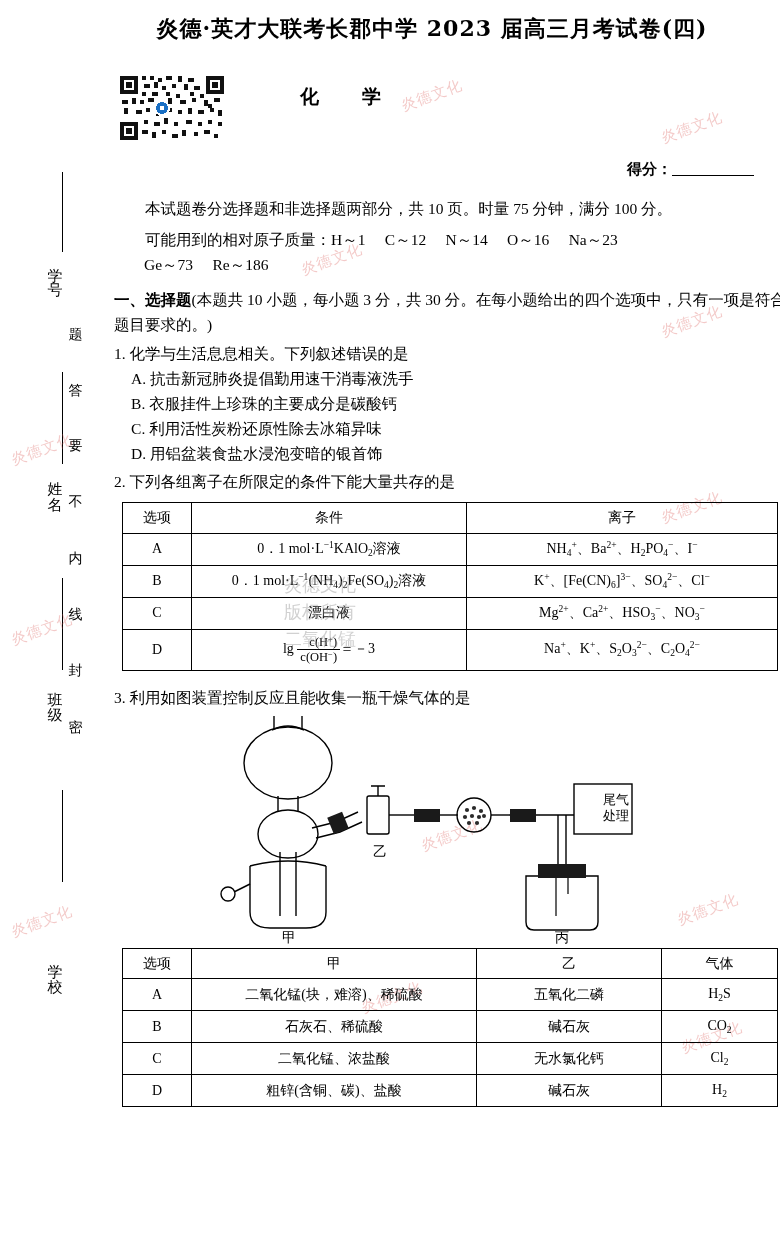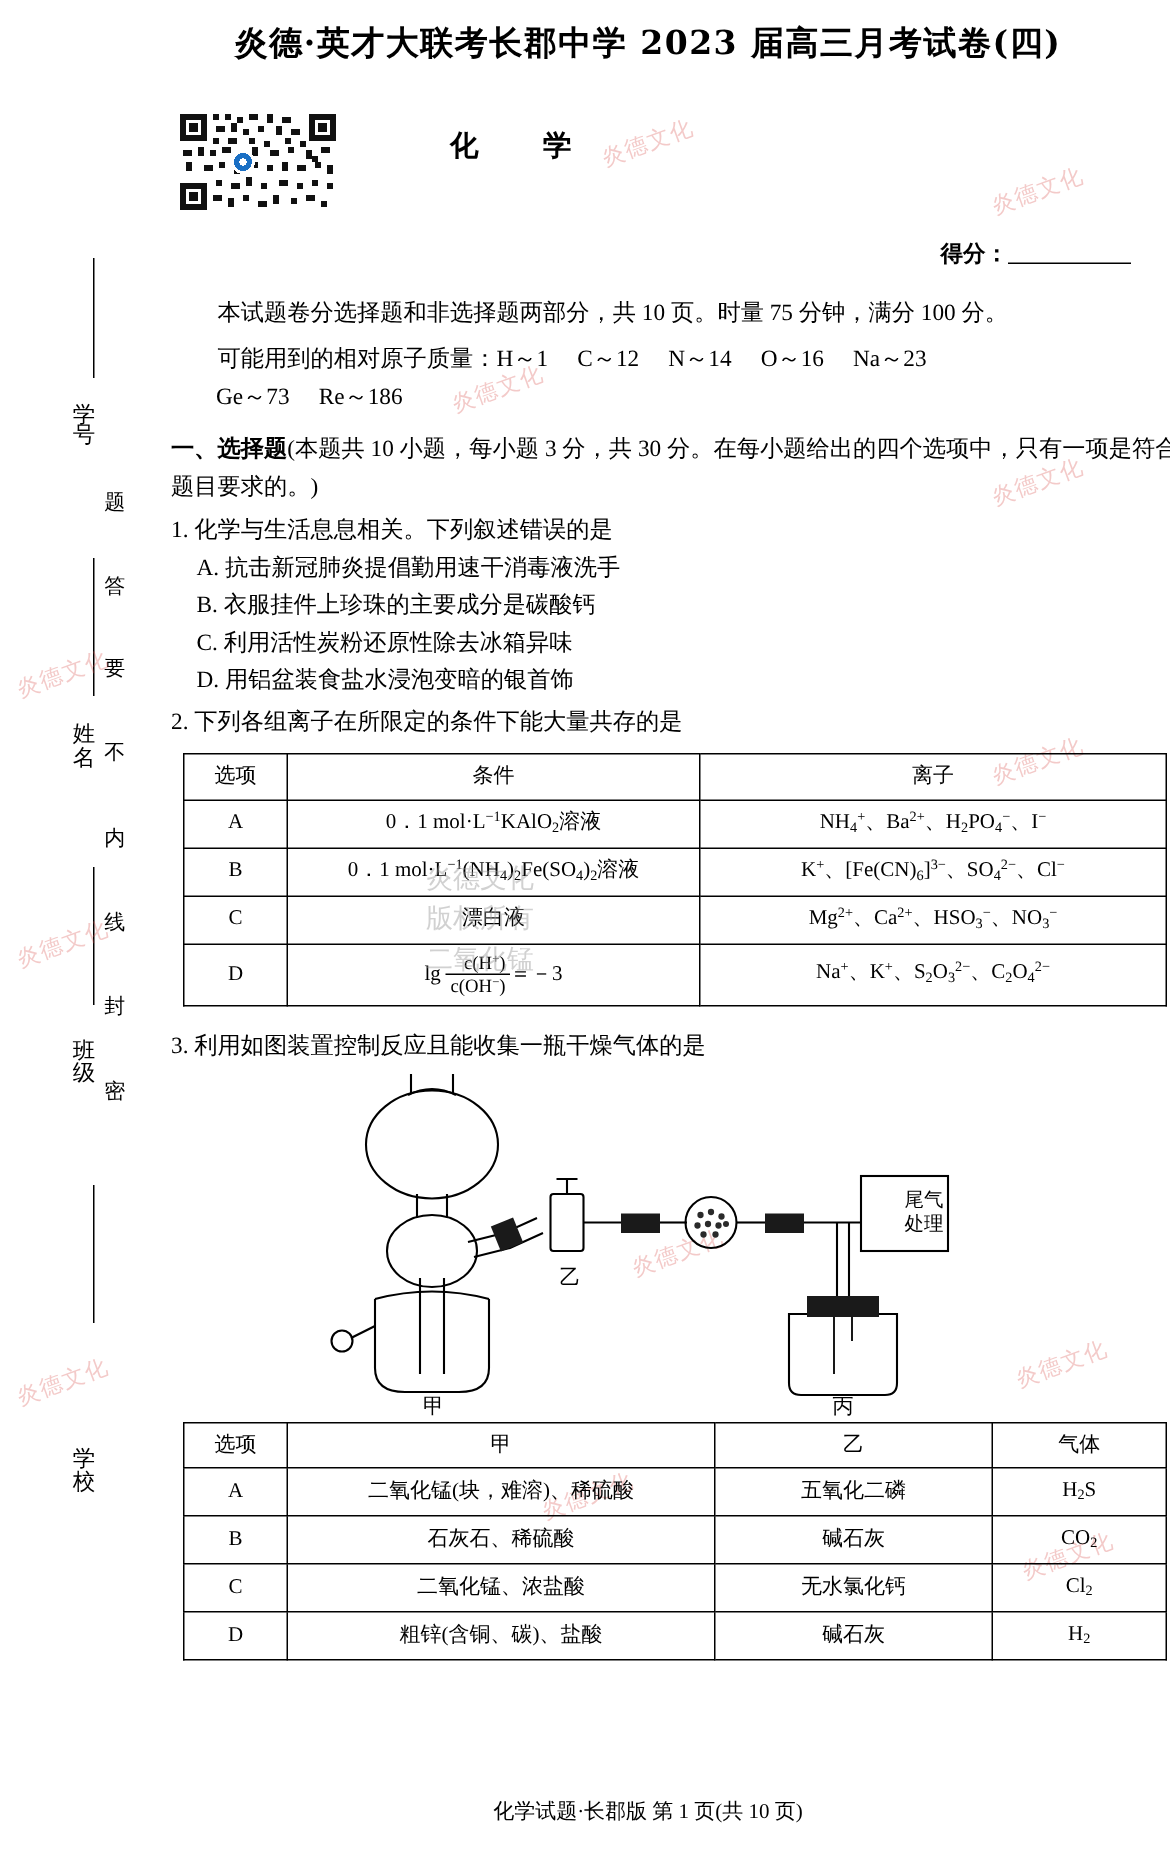--- a/index.html
+++ b/index.html
@@ -458,15 +458,14 @@
       </table>
 
   </div>
 
   <div class="wm-big" style="left:210px;top:572px;width:220px;">
     <div>炎德文化</div>
     <div>版权所有</div>
     <div>二氧化锰</div>
   </div>
 
-  <div class="footer">化学试题·长郡版 第 1 页(共 10 页)</div>
 
 </div>
 
 </body></html>

